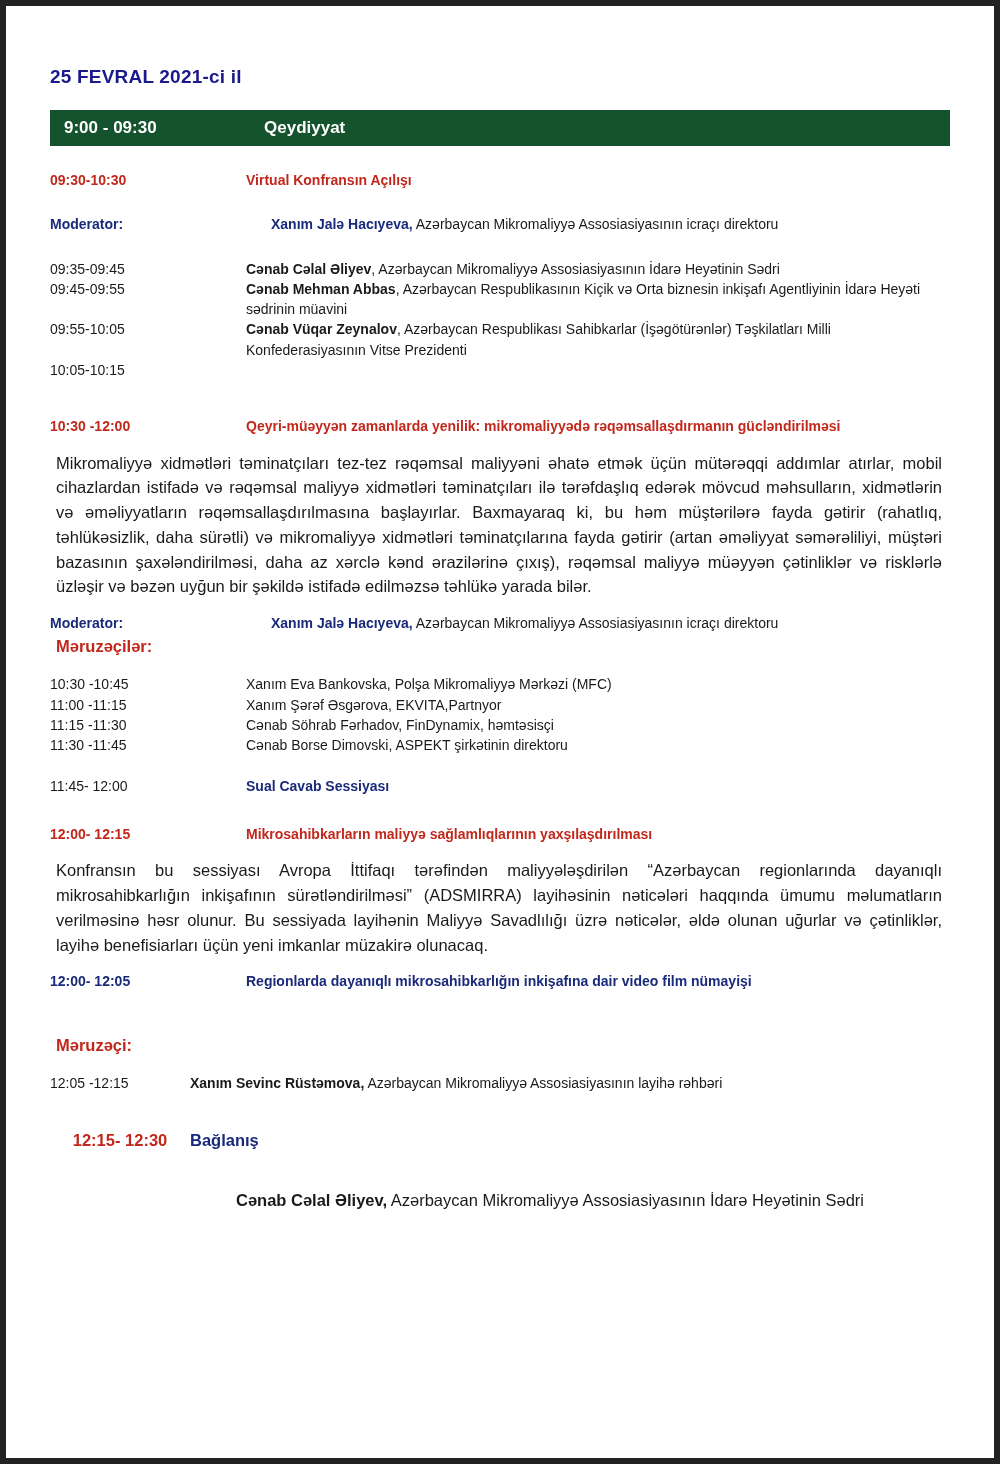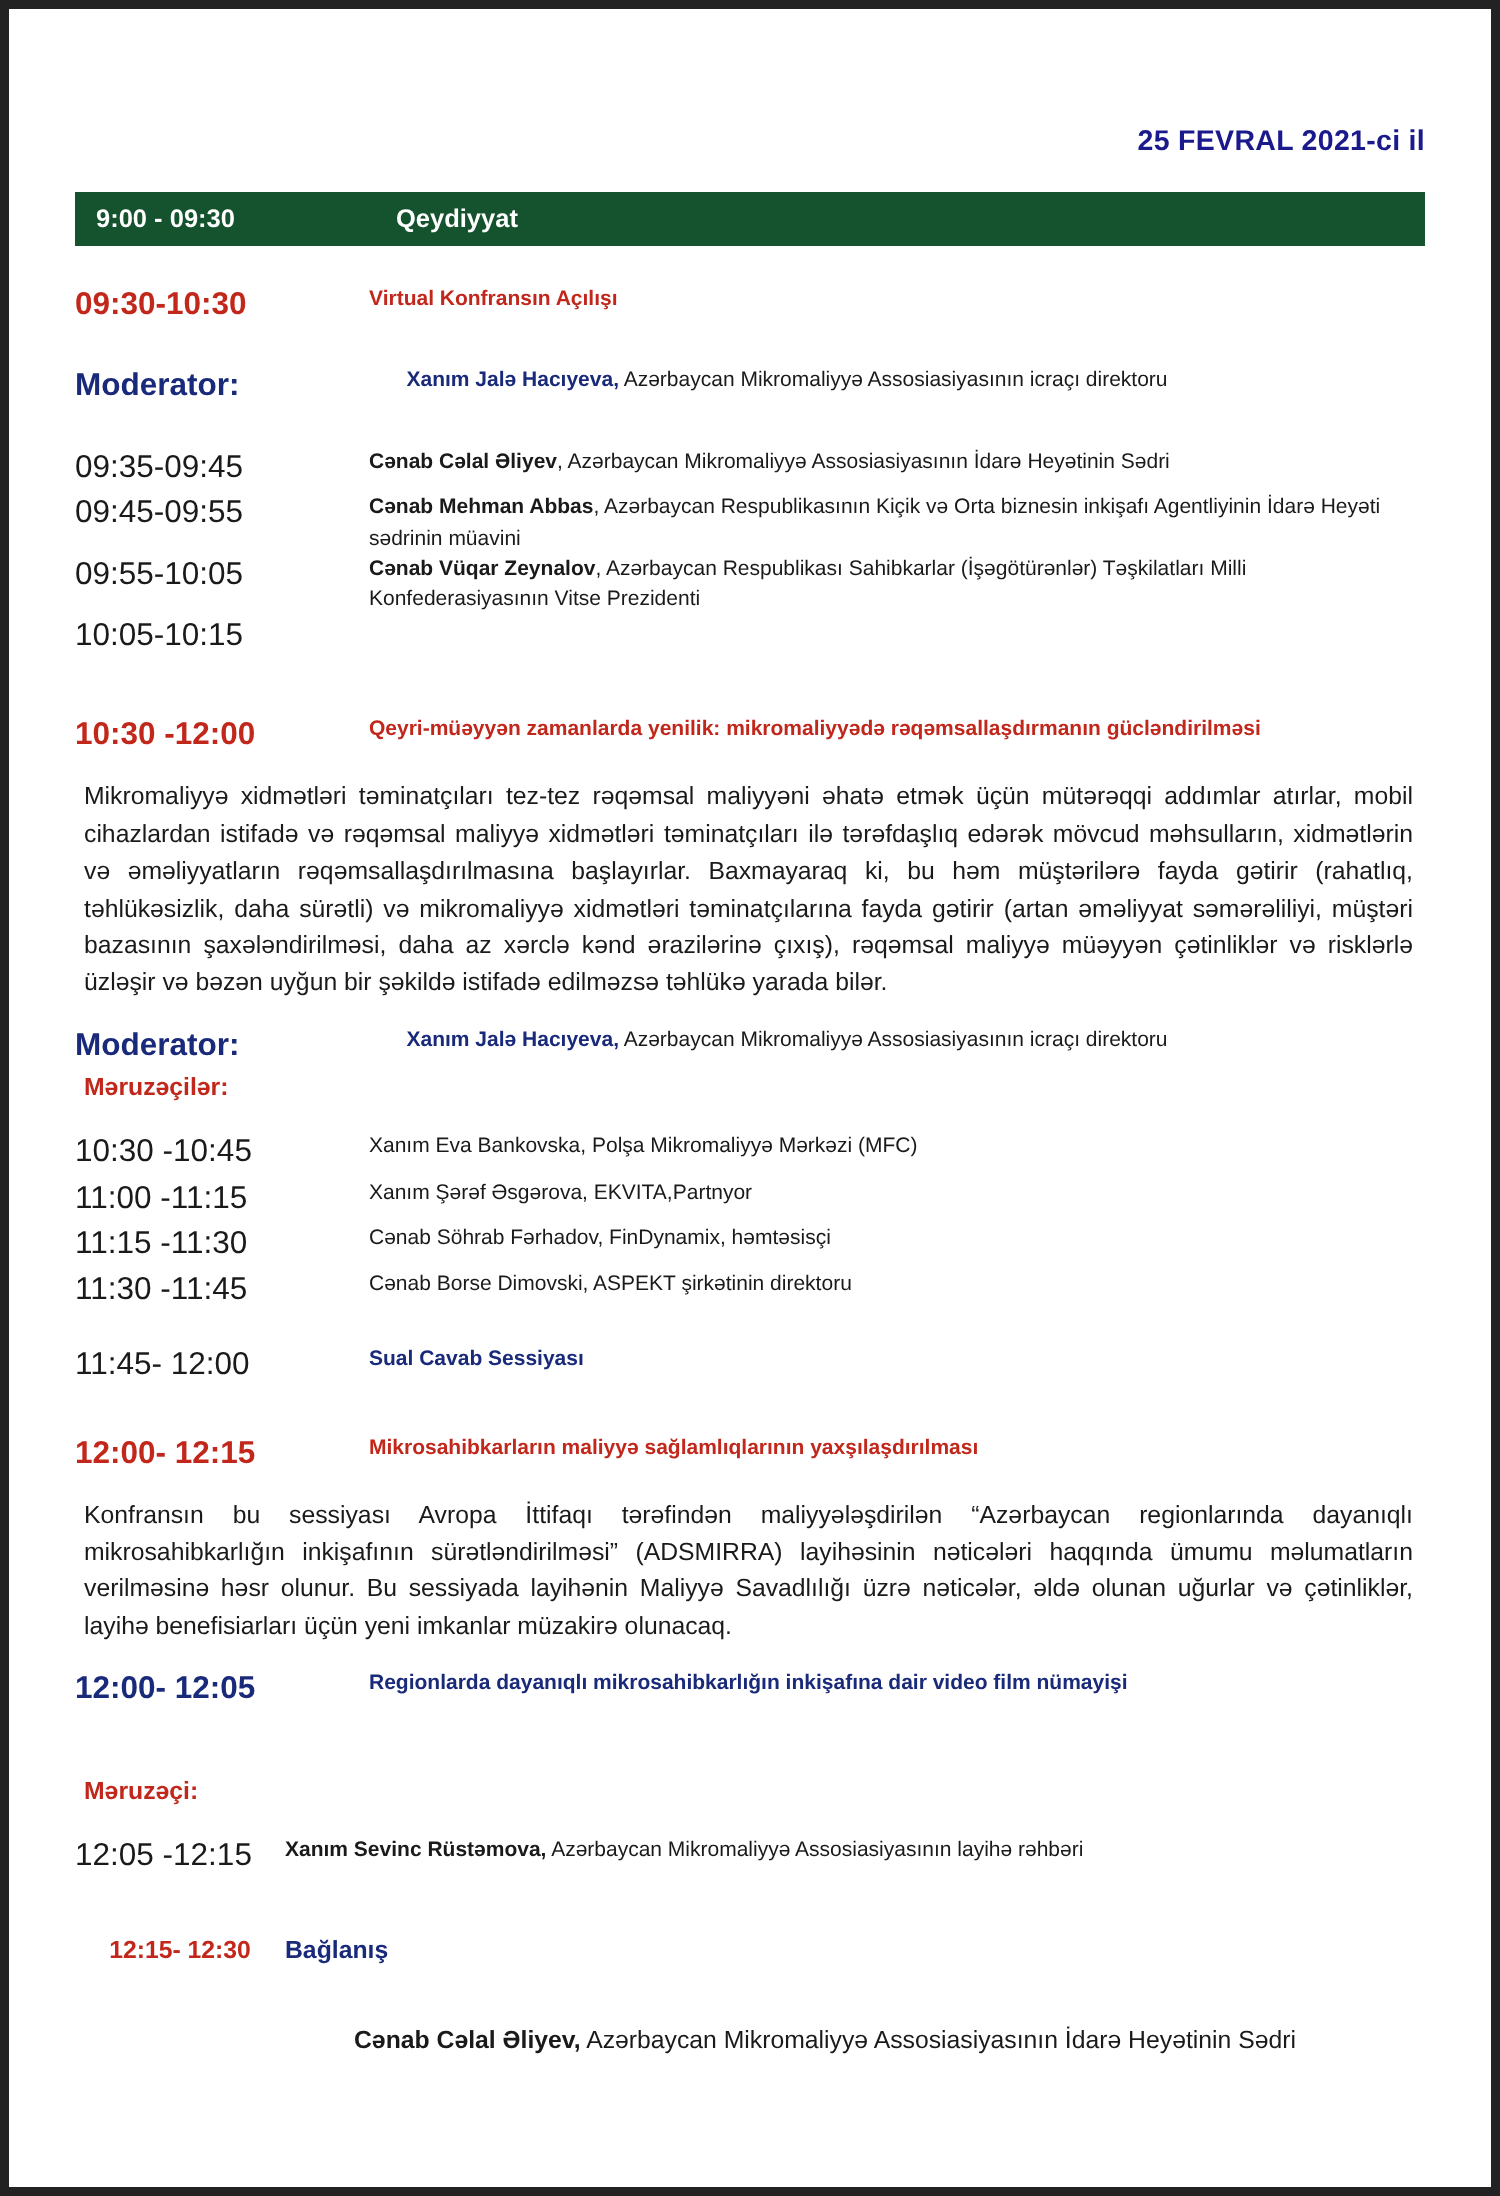--- a/index.html
+++ b/index.html
@@ -20,26 +20,26 @@
     overflow: hidden;
   }
   .inner {
     position: absolute;
     left: 0; top: 0; right: 0; bottom: 0;
     padding: 42px 44px 10px 44px;
     box-sizing: border-box;
   }
 
   .doc-title {
-    text-align: right;
+    text-align: left;
     font-size: 19px;
     font-weight: bold;
     color: #1a1a8c;
     letter-spacing: 0.2px;
-    margin: 36px 0 22px 0;
+    margin: 18px 0 22px 0;
   }
 
   .banner {
     background: #14532d;
     color: #ffffff;
     font-weight: bold;
     font-size: 17px;
     padding: 8px 12px 8px 14px;
     display: flex;
     align-items: center;
@@ -49,21 +49,21 @@
   .banner .b-label { flex: 1; }
 
   .row {
     display: flex;
     align-items: flex-start;
     margin-bottom: 4px;
   }
   .time {
     flex: 0 0 196px;
     width: 196px;
-    font-size: 21px;
+    font-size: 14px;
     color: #1a1a1a;
     line-height: 1.45;
   }
   .time.red { color: #c2271b; font-weight: bold; }
   .time.blue-bold { color: #1a2a7a; font-weight: bold; }
   .body-col {
     flex: 1;
     font-size: 14px;
     color: #1a1a1a;
     line-height: 1.45;

